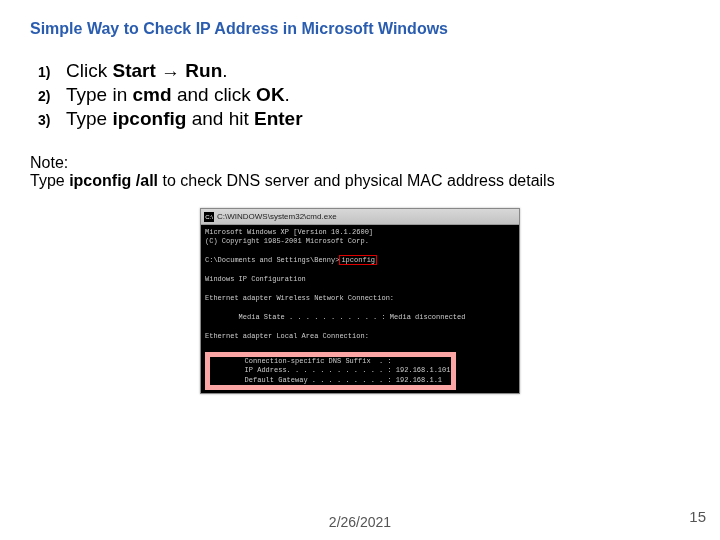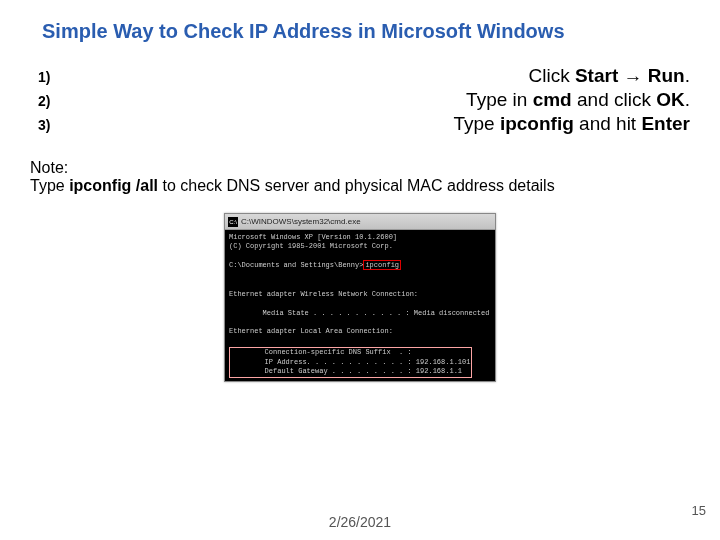--- a/index.html
+++ b/index.html
@@ -6,55 +6,55 @@
     body {
       width: 720px;
       height: 540px;
       font-family: Arial, sans-serif;
       background: #fff;
       position: relative;
       padding: 20px 30px;
     }
     .title {
       color: #2a5db0;
-      font-size: 20px;
+      font-size: 16px;
       font-weight: bold;
       margin-bottom: 22px;
-      margin-left: 12px;
+      margin-left: 0;
     }
     .steps {
       list-style: none;
       margin-bottom: 24px;
     }
     .steps li {
       display: flex;
       align-items: baseline;
       font-size: 19px;
       color: #000;
       margin-bottom: 2px;
     }
     .step-num {
       font-size: 14px;
       font-weight: bold;
       width: 36px;
       flex-shrink: 0;
       padding-left: 8px;
     }
-    .step-text { flex: 1; text-align: right; }
+    .step-text { flex: 1; }
     .step-text b { font-weight: bold; }
     .note-block {
       font-size: 16px;
       color: #000;
       margin-bottom: 18px;
     }
     .note-label { display: block; }
     .note-body { display: block; padding-left: 0; }
     
     .cmd-container {
-      width: 272px;
+      width: 320px;
       margin: 0 auto;
       border: 1px solid #888;
       box-shadow: 0 0 2px rgba(0,0,0,0.3);
     }
     .cmd-titlebar {
       height: 16px;
       background: linear-gradient(#d8d8d8,#c2c2c2);
       display: flex;
       align-items: center;
       border-bottom: 1px solid #999;
@@ -82,39 +82,39 @@
       padding: 3px 4px 3px 4px;
       min-height: 128px;
     }
     .cmd-line { white-space: pre; }
     .cmd-red-box {
       border: 1px solid #d00;
       display: inline;
       padding: 0 1px;
     }
     .cmd-output-group {
-      border: 1px solid #fca5a5;
+      border: 5px solid #fca5a5;
       display: inline-block;
       padding: 0 1px;
       margin-top: 1px;
     }
     
     .footer-date {
       position: absolute;
       bottom: 10px;
       left: 50%;
       transform: translateX(-50%);
       font-size: 14px;
       color: #555;
     }
     .footer-page {
       position: absolute;
-      bottom: 22px;
+      bottom: 15px;
       right: 14px;
-      font-size: 13px;
+      font-size: 15px;
       color: #555;
     }
   </style>
 </head>
 <body>
 
 <h1 class="title">Simple Way to Check IP Address in Microsoft Windows</h1>
 
 <ol class="steps">
   <li>
@@ -148,20 +148,21 @@
   <div class="cmd-titlebar">
     <div class="cmd-title-icon">C:\</div>
     <div class="cmd-title-text">C:\WINDOWS\system32\cmd.exe</div>
   </div>
   <div class="cmd-body">
     <div class="cmd-line">Microsoft Windows XP [Version 10.1.2600]</div>
     <div class="cmd-line">(C) Copyright 1985-2001 Microsoft Corp.</div>
     <div class="cmd-line">&nbsp;</div>
     <div class="cmd-line"><span>C:\Documents and Settings\Benny&gt;</span><span class="cmd-red-box">ipconfig</span></div>
     <div class="cmd-line">&nbsp;</div>
+    <div class="cmd-line">Windows IP Configuration</div>
     <div class="cmd-line">&nbsp;</div>
     <div class="cmd-line">Ethernet adapter Wireless Network Connection:</div>
     <div class="cmd-line">&nbsp;</div>
     <div class="cmd-line">        Media State . . . . . . . . . . . : Media disconnected</div>
     <div class="cmd-line">&nbsp;</div>
     <div class="cmd-line">Ethernet adapter Local Area Connection:</div>
     <div class="cmd-line">&nbsp;</div>
     <div class="cmd-output-group">
       <div class="cmd-line">        Connection-specific DNS Suffix  . :</div>
       <div class="cmd-line">        IP Address. . . . . . . . . . . . : 192.168.1.101</div>

